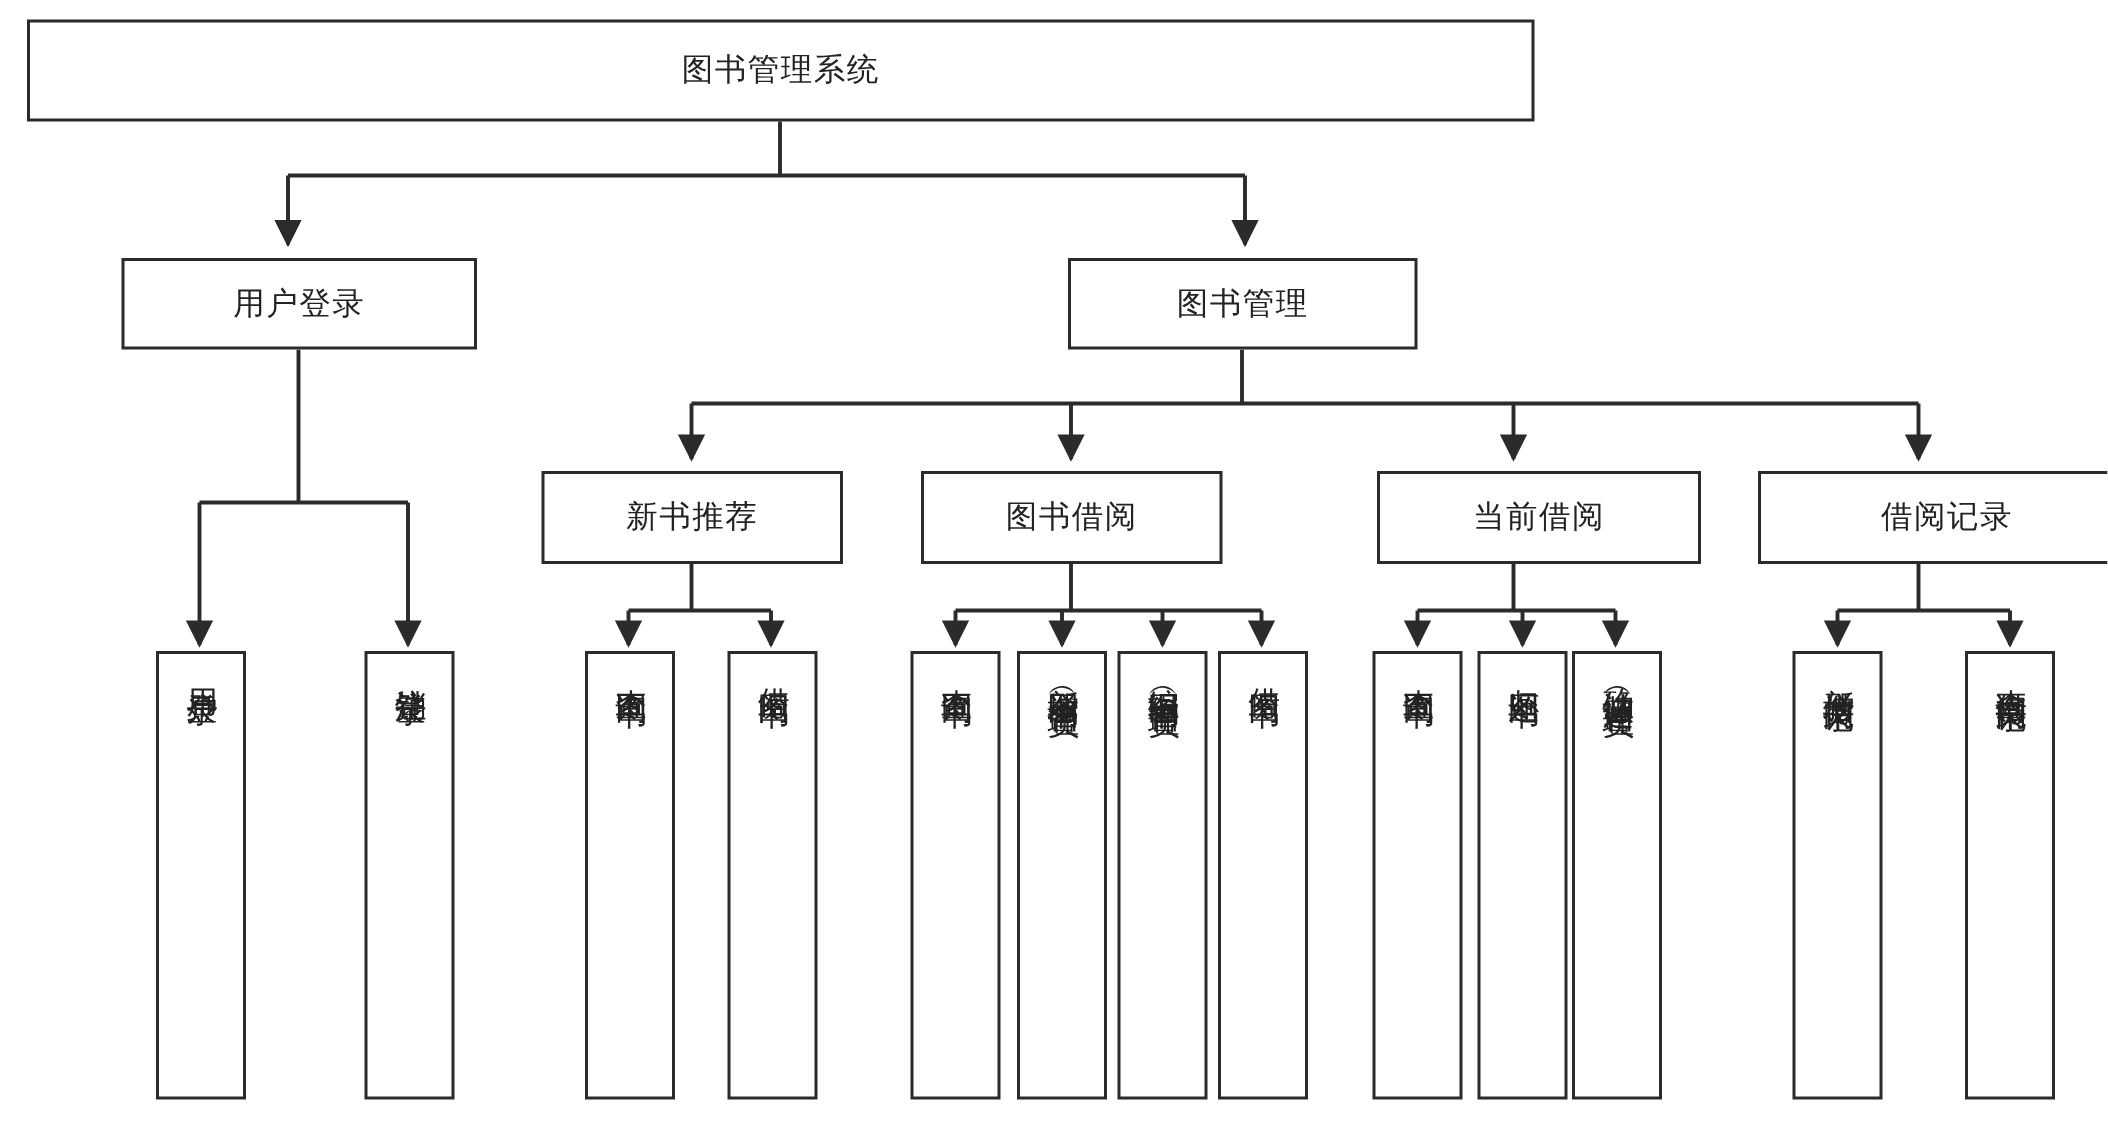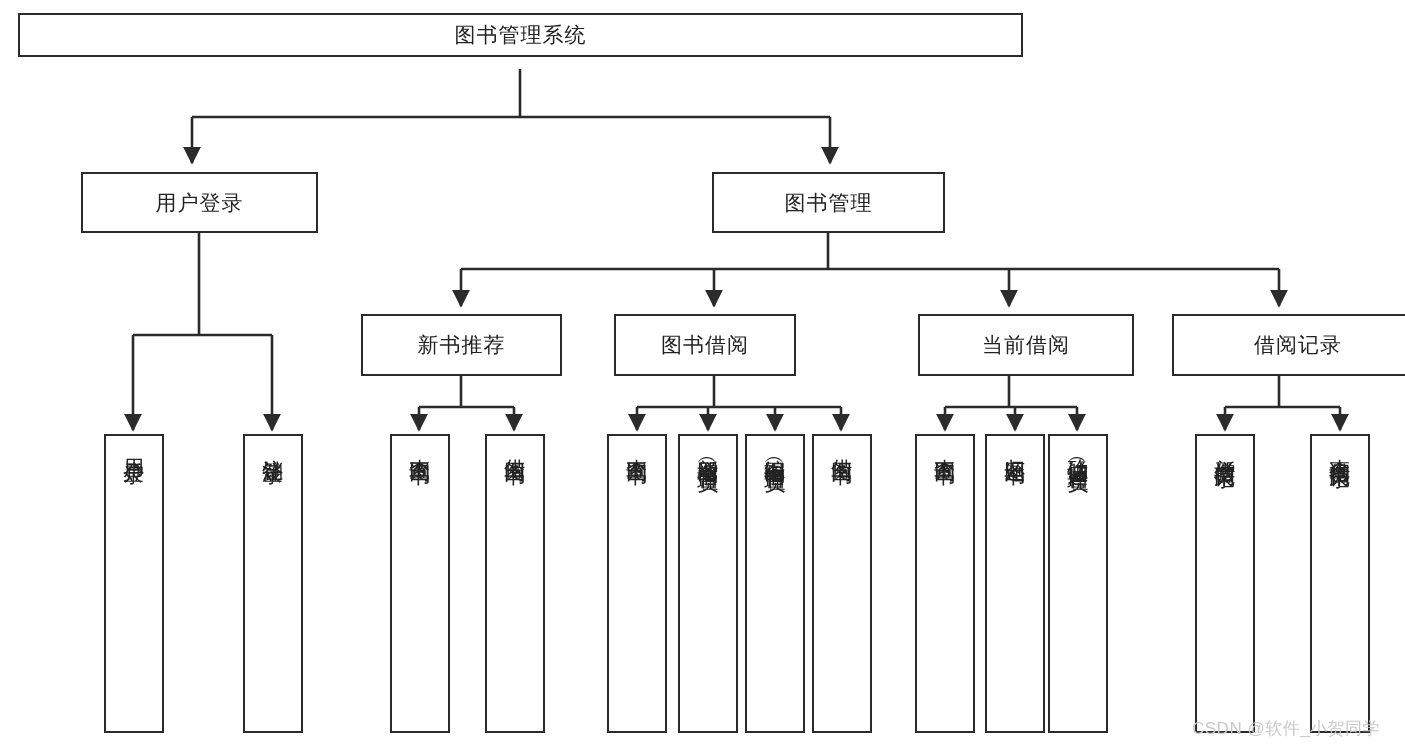--- a/index.html
+++ b/index.html
@@ -62,27 +62,27 @@
       <path d="M 1015 407 L 1015 430" marker-end="url(#arrow)"></path>
       <path d="M 1077 407 L 1077 430" marker-end="url(#arrow)"></path>
 
       <path d="M 1279 376 L 1279 407"></path>
       <path d="M 1225 407 L 1340 407"></path>
       <path d="M 1225 407 L 1225 430" marker-end="url(#arrow)"></path>
       <path d="M 1340 407 L 1340 430" marker-end="url(#arrow)"></path>
     </g>
   </svg>
 
-  <div class="node h" style="left:18px;top:13px;width:1005px;height:44px;">图书管理系统</div>
+  <div class="node h" style="left:18px;top:13px;width:1005px;height:68px;">图书管理系统</div>
 
   <div class="node h" style="left:81px;top:172px;width:237px;height:61px;">用户登录</div>
   <div class="node h" style="left:712px;top:172px;width:233px;height:61px;">图书管理</div>
 
   <div class="node h" style="left:361px;top:314px;width:201px;height:62px;">新书推荐</div>
-  <div class="node h" style="left:614px;top:314px;width:182px;height:62px;">图书借阅</div>
+  <div class="node h" style="left:614px;top:314px;width:201px;height:62px;">图书借阅</div>
   <div class="node h" style="left:902px;top:314px;width:216px;height:62px;margin-left:16px;">当前借阅</div>
   <div class="node h" style="left:1172px;top:314px;width:252px;height:62px;">借阅记录</div>
 
   <div class="node v" style="left:104px;top:434px;width:60px;height:299px;">用户登录</div>
   <div class="node v" style="left:243px;top:434px;width:60px;height:299px;">注销登录</div>
 
   <div class="node v" style="left:390px;top:434px;width:60px;height:299px;">查询图书</div>
   <div class="node v" style="left:485px;top:434px;width:60px;height:299px;">借阅图书</div>
 
   <div class="node v" style="left:607px;top:434px;width:60px;height:299px;">查询图书</div>
@@ -90,15 +90,14 @@
   <div class="node v" style="left:745px;top:434px;width:60px;height:299px;">编辑图书（管理员）</div>
   <div class="node v" style="left:812px;top:434px;width:60px;height:299px;">借阅图书</div>
 
   <div class="node v" style="left:915px;top:434px;width:60px;height:299px;">查询图书</div>
   <div class="node v" style="left:985px;top:434px;width:60px;height:299px;">归还图书</div>
   <div class="node v" style="left:1048px;top:434px;width:60px;height:299px;">确认归还（管理员）</div>
 
   <div class="node v" style="left:1195px;top:434px;width:60px;height:299px;">新增借阅记录</div>
   <div class="node v" style="left:1310px;top:434px;width:60px;height:299px;">查询借阅记录</div>
 
-  <div class="watermark" style="left:1192px;top:717px;">CSDN @软件_小贺同学</div>
 
 </div>
 
 </body></html>

